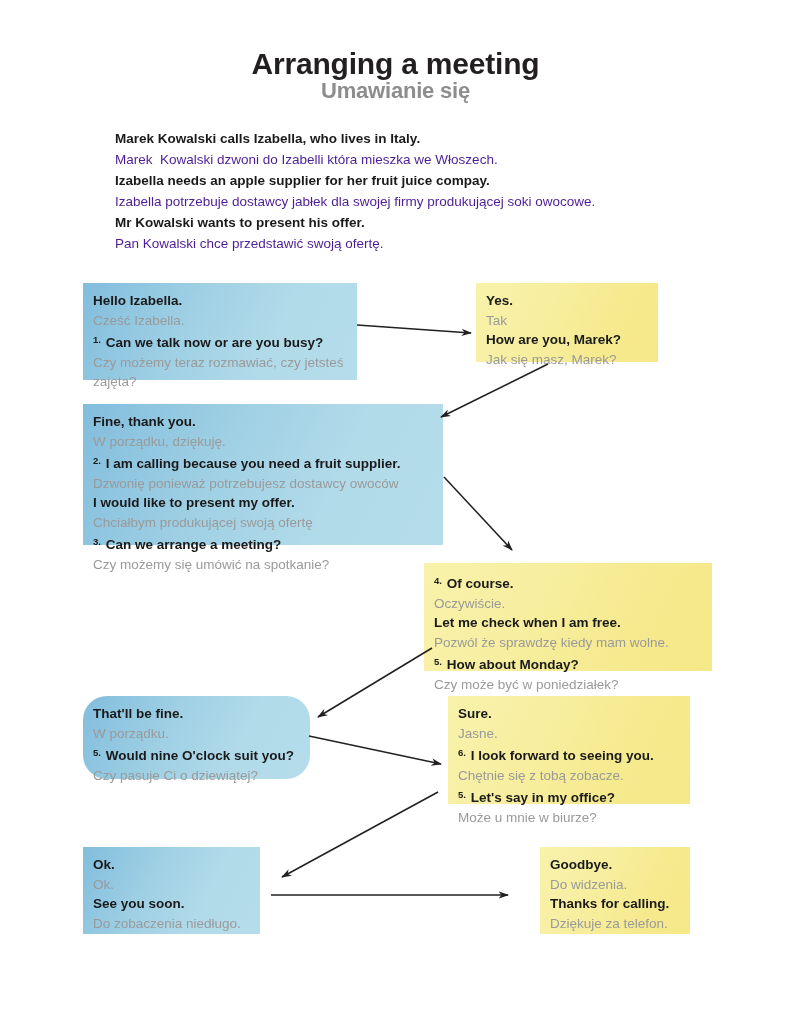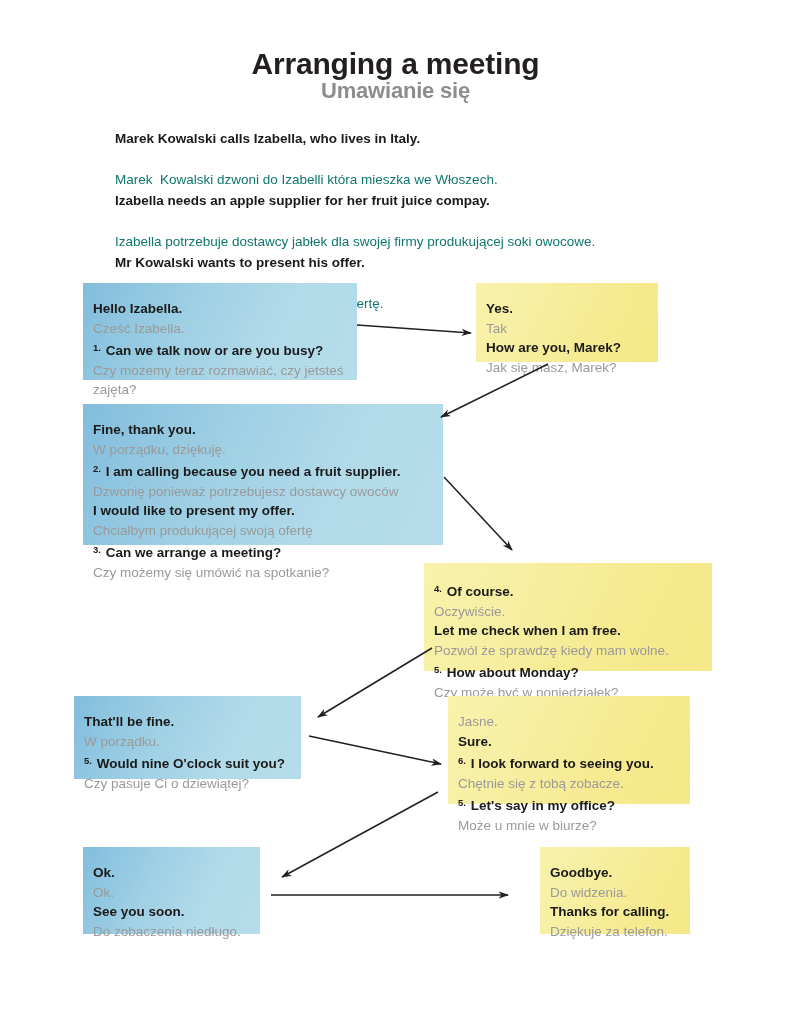--- a/index.html
+++ b/index.html
@@ -51,27 +51,27 @@
     top: 128px;
     width: 640px;
   }
   #intro .ln {
     font-size: 13.5px;
     line-height: 21px;
     white-space: pre;
     padding-left: 32px;
   }
   #intro .en { color: #1a1a1a; font-weight: bold; }
-  #intro .pl { color: #0f766e; font-weight: normal; margin-top: 20px; }
+  #intro .pl { color: #4c1d95; font-weight: normal; }
 
   
   .box {
     position: absolute;
     box-sizing: border-box;
-    padding: 16px 10px 8px 10px;
+    padding: 8px 10px 8px 10px;
   }
   .box.blue {
     background: linear-gradient(115deg, #82bddd 0%, #9fd0e4 38%, #b2dbea 70%, #b4dcea 100%);
   }
   .box.yellow {
     background: linear-gradient(115deg, #f8f2ab 0%, #f7eea0 35%, #f6ea8f 70%, #f5e887 100%);
   }
   .box .ln {
     font-size: 13.5px;
     line-height: 19.5px;
@@ -139,30 +139,30 @@
 
   <div class="box yellow" id="box-b4" style="left:424px; top:563px; width:288px; height:108px;">
       <div class="ln en"><span class="num">4.</span> Of course.</div>
       <div class="ln pl">Oczywiście.</div>
       <div class="ln en">Let me check when I am free.</div>
       <div class="ln pl">Pozwól że sprawdzę kiedy mam wolne.</div>
       <div class="ln en"><span class="num">5.</span> How about Monday?</div>
       <div class="ln pl">Czy może być w poniedziałek?</div>
     </div>
 
-  <div class="box blue" id="box-b5" style="left:74px; top:696px; width:227px; height:83px;">
+  <div class="box blue" id="box-b5" style="left:83px; top:696px; width:227px; height:83px;border-radius:24px;">
       <div class="ln en">That'll be fine.</div>
       <div class="ln pl">W porządku.</div>
       <div class="ln en"><span class="num">5.</span> Would nine O'clock suit you?</div>
       <div class="ln pl">Czy pasuje Ci o dziewiątej?</div>
     </div>
 
   <div class="box yellow" id="box-b6" style="left:448px; top:696px; width:242px; height:108px;">
+      <div class="ln en">Sure.</div>
       <div class="ln pl">Jasne.</div>
-      <div class="ln en">Sure.</div>
       <div class="ln en"><span class="num">6.</span> I look forward to seeing you.</div>
       <div class="ln pl">Chętnie się z tobą zobacze.</div>
       <div class="ln en"><span class="num">5.</span> Let's say in my office?</div>
       <div class="ln pl">Może u mnie w biurze?</div>
     </div>
 
   <div class="box blue" id="box-b7" style="left:83px; top:847px; width:177px; height:87px;">
       <div class="ln en">Ok.</div>
       <div class="ln pl">Ok.</div>
       <div class="ln en">See you soon.</div>

